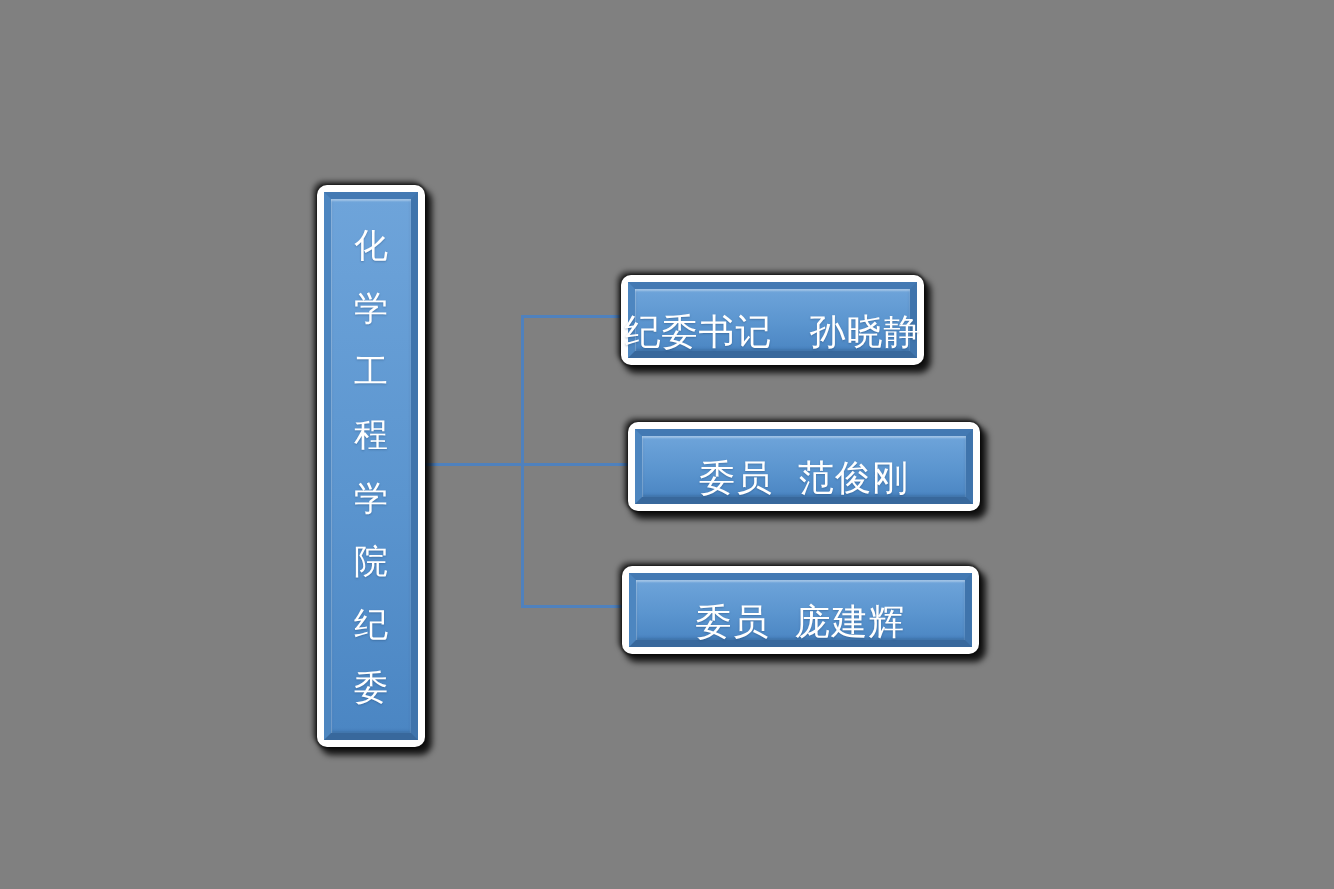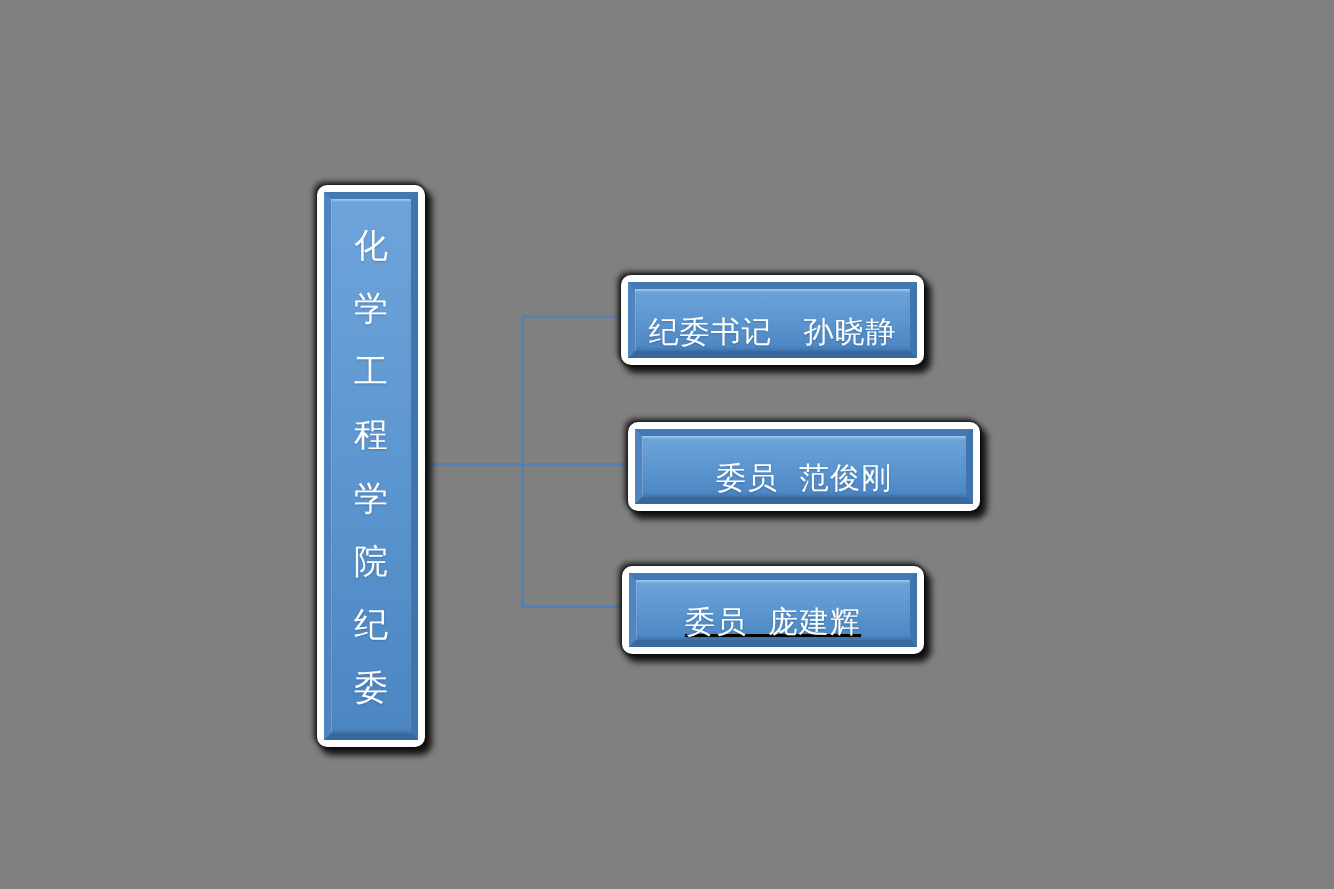--- a/index.html
+++ b/index.html
@@ -54,38 +54,38 @@
       inset 1px 0 1px rgba(255,255,255,0.18),
       inset 0 -2px 3px rgba(20,50,90,0.25);
     display: flex;
     align-items: center;
     justify-content: center;
   }
 
   .node-root { left: 317px; top: 185px; width: 108px; height: 562px; }
   .node-c1   { left: 621px; top: 275px; width: 303px; height: 90px;  }
   .node-c2   { left: 628px; top: 422px; width: 352px; height: 89px;  }
-  .node-c3   { left: 622px; top: 566px; width: 302px; height: 88px; text-decoration: underline;  }
+  .node-c3   { left: 622px; top: 566px; width: 357px; height: 88px;  }
 
   
   .vlabel {
     display: flex;
     flex-direction: column;
     justify-content: space-evenly;
     align-items: center;
     width: 100%;
     height: 100%;
     color: #ffffff;
     font-size: 34px;
     line-height: 1;
     text-shadow: 0 1px 2px rgba(30,60,100,0.35);
   }
   .hlabel {
     color: #ffffff;
-    font-size: 30px;
+    font-size: 36px;
     line-height: 1;
     white-space: pre;
     letter-spacing: 1px;
     text-shadow: 0 1px 2px rgba(30,60,100,0.35);
     margin-top: 23px;
   }
 </style>
 </head>
 <body>
 

